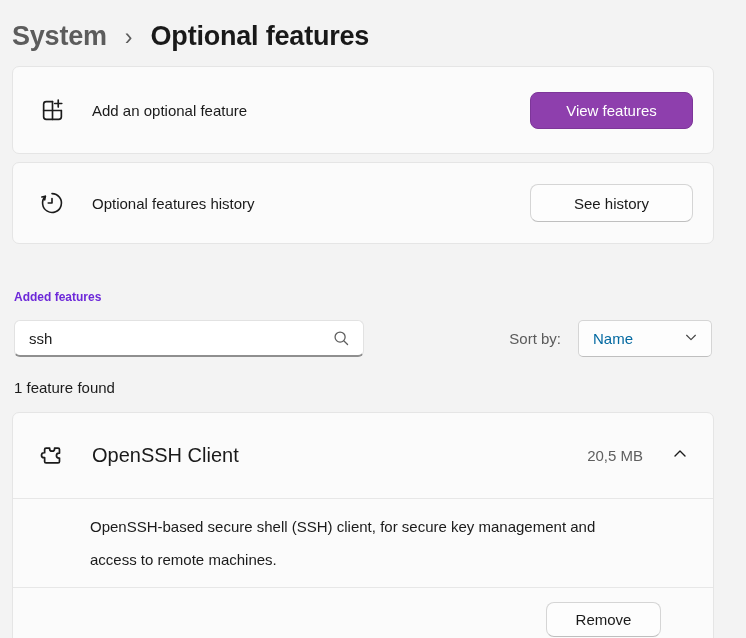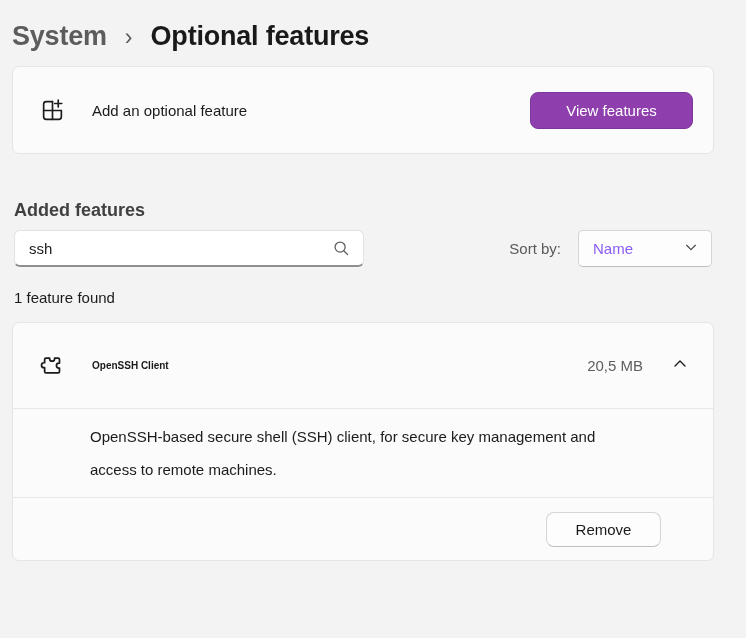--- a/index.html
+++ b/index.html
@@ -55,21 +55,21 @@
     width:163px; height:38px;
     background:#fdfdfd;
     color:#1a1a1a;
     border:1px solid #d5d5d5;
     border-bottom-color:#bfbfbf;
   }
 
   
   .section-heading {
     margin:46px 14px 0 14px;
-    font-size:18px; font-weight:700; color:#404040;
+    font-size:12px; font-weight:700; color:#6d28d9;
     height:17px;
   }
   .controls {
     margin:13px 14px 0 14px;
     display:flex; align-items:center;
     height:37px;
   }
   .search-box {
     width:350px; height:37px;
     background:#ffffff;
@@ -88,21 +88,21 @@
   .sort-group { margin-left:auto; display:flex; align-items:center; gap:17px; }
   .sort-label { font-size:15px; color:#5a5a5a; }
   .dropdown {
     width:134px; height:37px;
     background:#fdfdfd;
     border:1px solid #d5d5d5;
     border-bottom-color:#bfbfbf;
     border-radius:5px;
     display:flex; align-items:center; justify-content:space-between;
     padding:0 13px 0 14px;
-    font-size:15px; color:#8b5cf6;
+    font-size:15px; color:#0369a1;
     cursor:pointer;
     gap:40px;
   }
   .count {
     margin:22px 14px 0 14px;
     font-size:15px; color:#1b1b1b;
     height:17px;
   }
 
   
@@ -112,21 +112,21 @@
     border:1px solid #e5e5e5;
     border-radius:7px;
     overflow:hidden;
   }
   .feature-header {
     height:85px;
     display:flex; align-items:center;
     padding:0 22px 0 26px;
     cursor:pointer;
   }
-  .feature-name { font-size:10px; color:#1a1a1a; margin-left:27px;font-weight:bold; }
+  .feature-name { font-size:20px; color:#1a1a1a; margin-left:27px; }
   .feature-size { margin-left:auto; font-size:15px; color:#5f5f5f; }
   .expander-toggle {
     margin-left:26px;
     background:none; border:none; cursor:pointer;
     width:22px; height:22px;
     display:flex; align-items:center; justify-content:center;
   }
   .divider { height:1px; background:#e7e7e7; }
   .feature-desc {
     padding:11px 90px 11px 77px;
@@ -156,20 +156,32 @@
         <path d="M12 3.5H6A2.5 2.5 0 0 0 3.5 6v12A2.5 2.5 0 0 0 6 20.5h12a2.5 2.5 0 0 0 2.5-2.5v-6"></path>
         <path d="M12 3.5v17M3.5 12h17"></path>
         <path d="M17.5 1.9v6.8M14.1 5.3h6.8"></path>
       </svg>
     </span>
     <span class="card-label">Add an optional feature</span>
     <span class="spacer"></span>
     <button class="btn btn-accent">View features</button>
   </div>
 
+  <div class="card card-history">
+    <span class="card-icon">
+      <svg width="26" height="26" viewBox="0 0 24 24" fill="none" stroke="#1b1b1b" stroke-width="1.5" stroke-linecap="round" stroke-linejoin="round">
+        <path d="M12 3.3a8.7 8.7 0 1 1-6.15 2.55"></path>
+        <path d="M5.85 5.85l-3.2.6M5.85 5.85l-.6 3.2"></path>
+        <path d="M12 7.8V12H8.5"></path>
+      </svg>
+    </span>
+    <span class="card-label">Optional features history</span>
+    <span class="spacer"></span>
+    <button class="btn btn-standard">See history</button>
+  </div>
 
   <div class="section-heading">Added features</div>
 
   <div class="controls">
     <div class="search-box">
       <input type="text" value="ssh" style="">
       <span class="search-icon-wrap">
         <svg width="18" height="18" viewBox="0 0 20 20" fill="none" stroke="#5d5d5d" stroke-width="1.4" stroke-linecap="round">
           <circle cx="9" cy="9" r="5.6"></circle>
           <path d="M13.3 13.3l4 4"></path>

